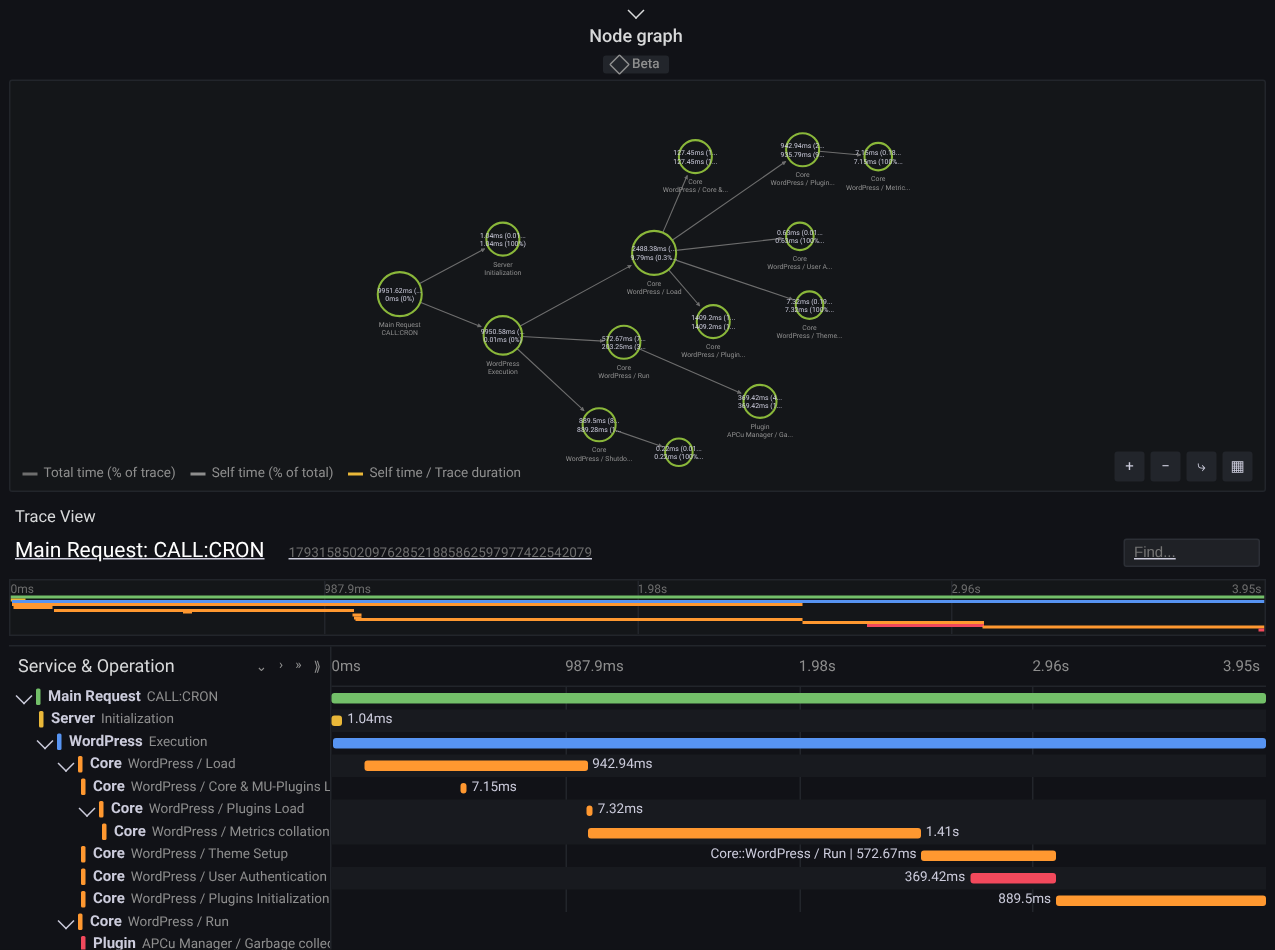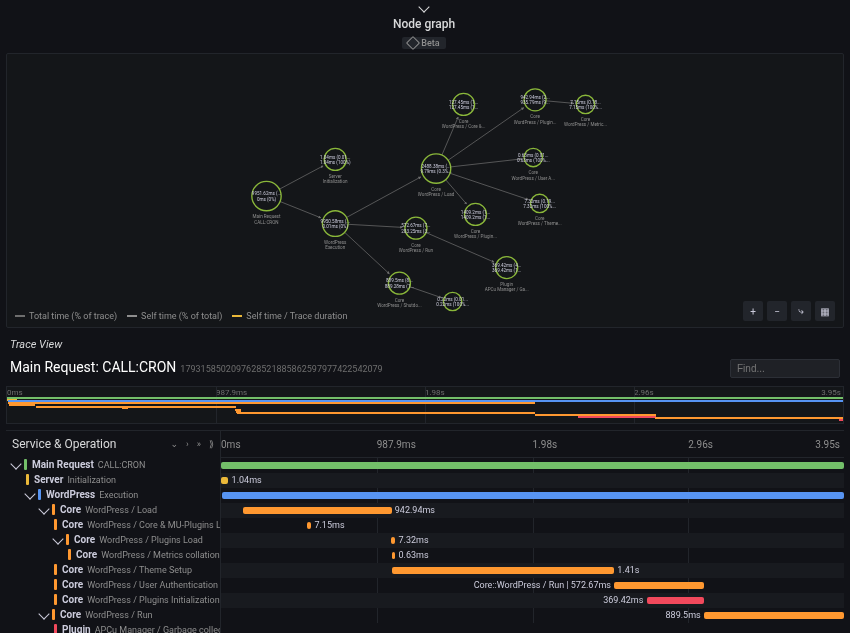--- a/index.html
+++ b/index.html
@@ -13,25 +13,25 @@
   .node circle.ring { fill: #141619; stroke: #8ab73a; stroke-width: 1.5; }
   .node text { font-size: 5px; fill: #ccccdc; text-anchor: middle; }
   .node text.lbl { fill: #8e8e8e; font-size: 5px; }
   .edge { stroke: #6e6e6e; stroke-width: 0.8; fill: none; marker-end: url(#arrow); }
   .legend { position: absolute; bottom: 6px; left: 8px; display: flex; gap: 10px; font-size: 9px; color: #8e8e8e; }
   .legend-item { display: flex; align-items: center; gap: 4px; margin-top: 25px; }
   .leg-seg { width: 10px; height: 2px; display: inline-block; }
   .graph-tools { position: absolute; bottom: 6px; right: 8px; display: flex; gap: 4px; }
   .tool-btn { width: 20px; height: 20px; background: #22252b; border-radius: 2px; display: flex; align-items: center; justify-content: center; color: #ccccdc; font-size: 10px; }
   .trace-section { margin: 6px; }
-  .trace-title { font-size: 11px; color: #d8d9da; padding: 4px 4px 6px 4px; font-style: italic; }
-  .trace-header { display: flex; align-items: baseline; gap: 4px; padding: 2px 4px 8px 4px; }
+  .trace-title { font-size: 11px; color: #d8d9da; padding: 4px 4px 6px 4px; }
+  .trace-header { display: flex; align-items: baseline; gap: 16px; padding: 2px 4px 8px 4px; text-decoration: underline; }
   .trace-header .main { font-size: 14px; color: #fff; }
   .trace-header .id { font-size: 9px; color: #6e6e6e; }
-  .search-box { margin-left: auto; width: 110px; padding: 3px 6px; background: #1f2126; border: 1px solid #2c2f36; color: #8e8e8e; font-size: 10px; border-radius: 2px; }
+  .search-box { margin-left: auto; width: 91px; padding: 3px 6px; background: #1f2126; border: 1px solid #2c2f36; color: #8e8e8e; font-size: 10px; border-radius: 2px; }
   .trace-meta { display: flex; gap: 14px; font-size: 10px; color: #8e8e8e; padding: 0 4px 4px 4px; border-bottom: 1px solid #22252b; }
   .trace-meta b { color: #fff; font-weight: 500; }
   .minimap { height: 38px; background: #141619; border: 1px solid #22252b; position: relative; overflow: hidden; }
   .minimap .grid-label { position: absolute; top: 1px; font-size: 8px; color: #6e6e6e; }
   .minimap .mini-bar { position: absolute; height: 2px; }
   .timeline-wrap { display: flex; border-top: 1px solid #22252b; margin-top: 6px; }
   .left-col { width: 215px; border-right: 1px solid #22252b; }
   .left-head { display: flex; align-items: center; padding: 6px 6px; font-size: 12px; color: #d8d9da; }
   .left-head .tools { margin-left: auto; display: flex; gap: 8px; color: #8e8e8e; font-size: 9px; }
   .svc-row { display: flex; align-items: center; height: 15px; padding-left: 6px; font-size: 10px; color: #ccccdc; white-space: nowrap; overflow: hidden; }
@@ -345,24 +345,20 @@
             <div class="span-lbl" style="left: 27.9%;">942.94ms</div>
           </div>
           <div class="span-row">
             <div class="span-bar" style="left: 13.8%; width: 0.7%; background: rgb(255, 152, 48);"></div>
             <div class="span-lbl" style="left: 15%;">7.15ms</div>
           </div>
           <div class="span-row alt">
             <div class="span-bar" style="left: 27.3%; width: 0.7%; background: rgb(255, 152, 48);"></div>
             <div class="span-lbl" style="left: 28.5%;">7.32ms</div>
           </div>
-          <div class="span-row">
-            <div class="span-bar" style="left: 27.4%; width: 0.6%; background: rgb(255, 152, 48);"></div>
-            <div class="span-lbl" style="left: 28.5%;">0.63ms</div>
-          </div>
           <div class="span-row alt">
             <div class="span-bar" style="left: 27.5%; width: 35.6%; background: rgb(255, 152, 48);"></div>
             <div class="span-lbl" style="left: 63.6%;">1.41s</div>
           </div>
           <div class="span-row">
             <div class="span-bar" style="left: 63.1%; width: 14.5%; background: rgb(255, 152, 48);"></div>
             <div class="span-lbl" style="right: 37.4%; text-align: left;">Core::WordPress / Run | 572.67ms</div>
           </div>
           <div class="span-row alt">
             <div class="span-bar" style="left: 68.3%; width: 9.3%; background: rgb(242, 73, 92);"></div>

